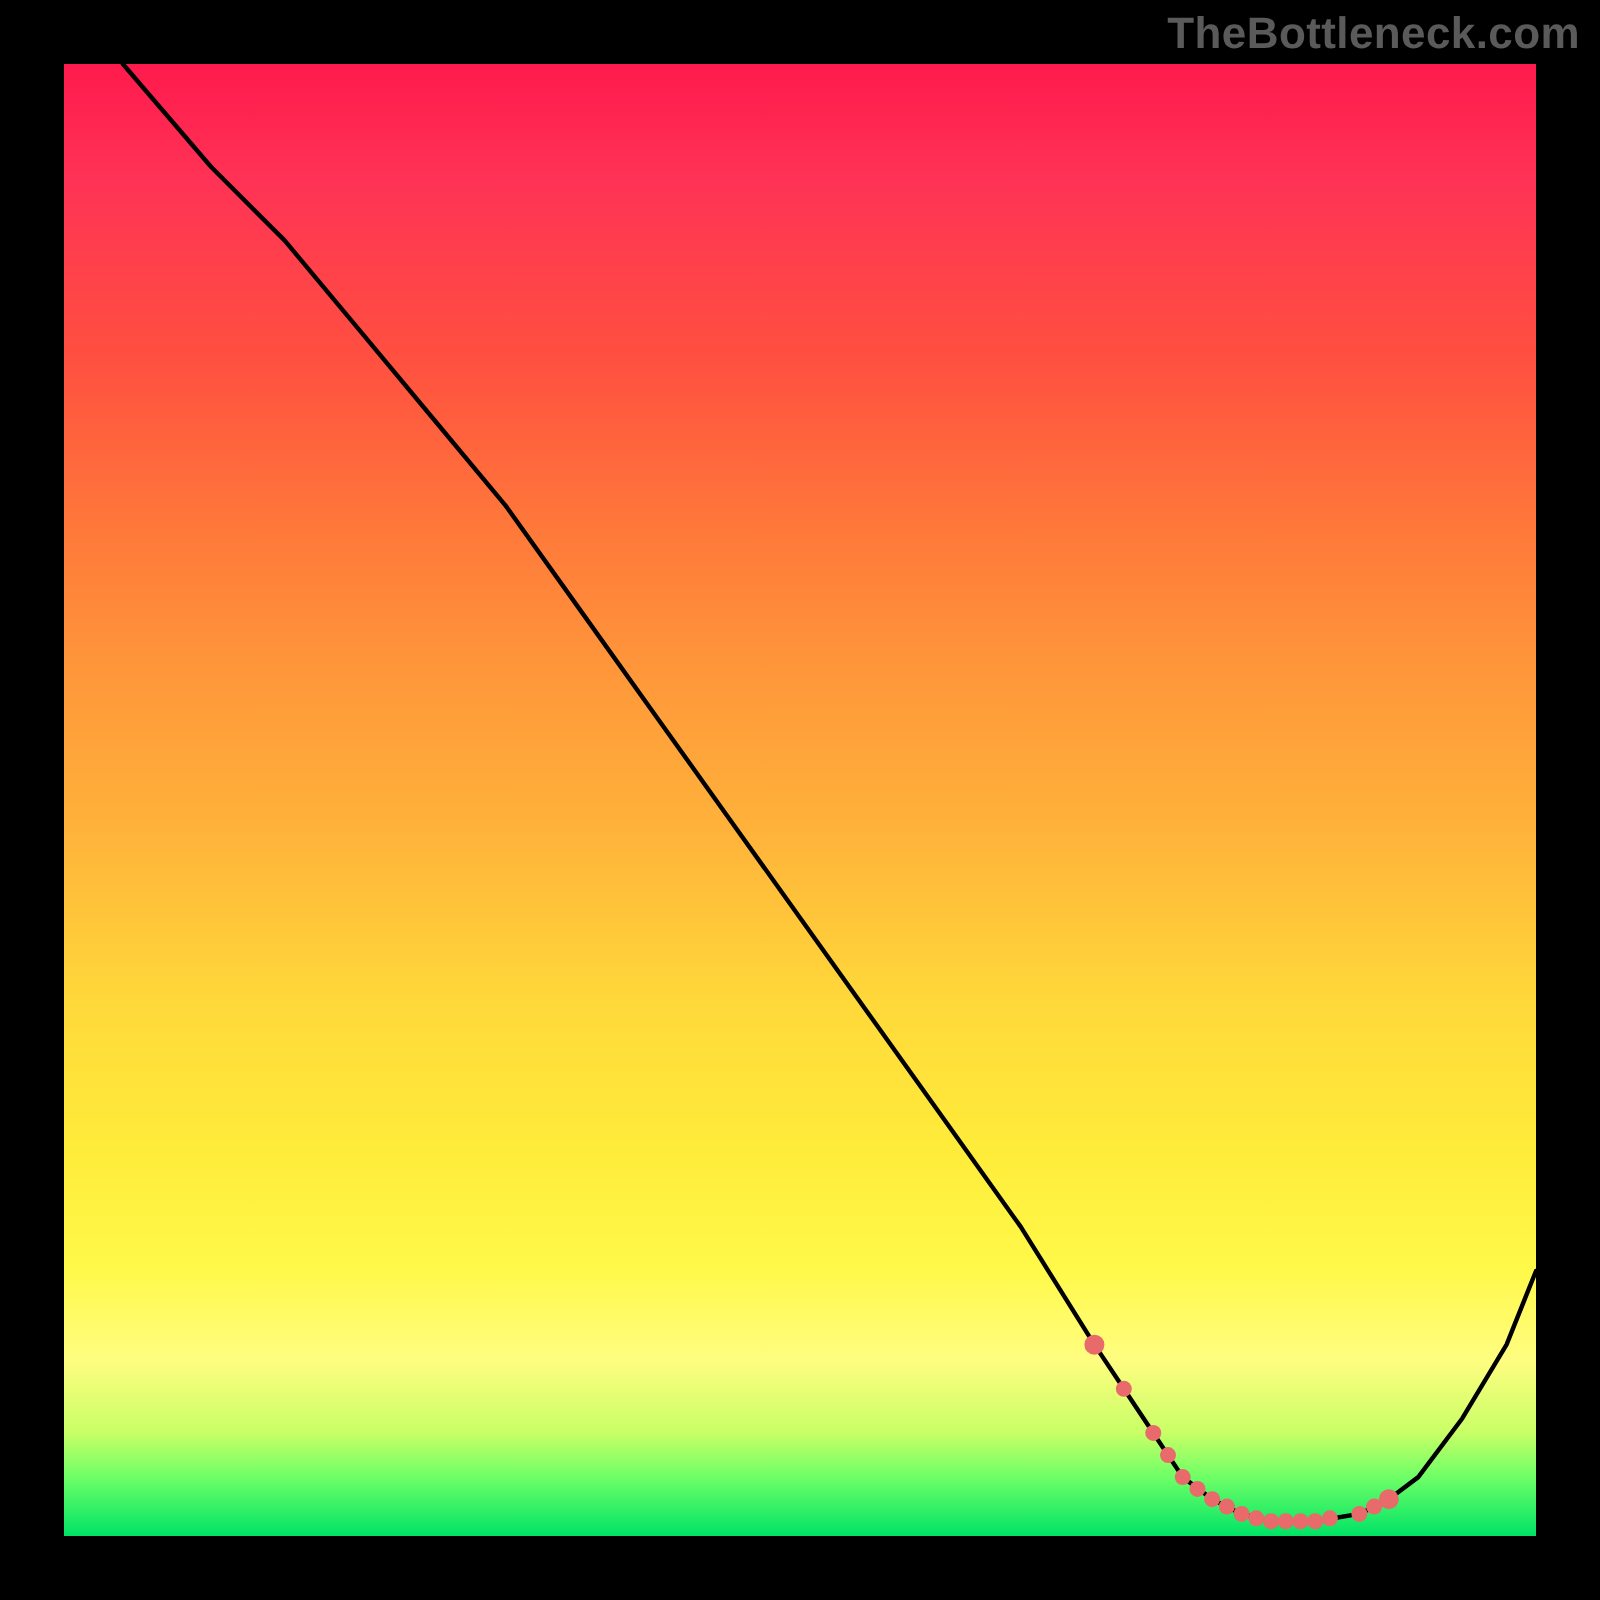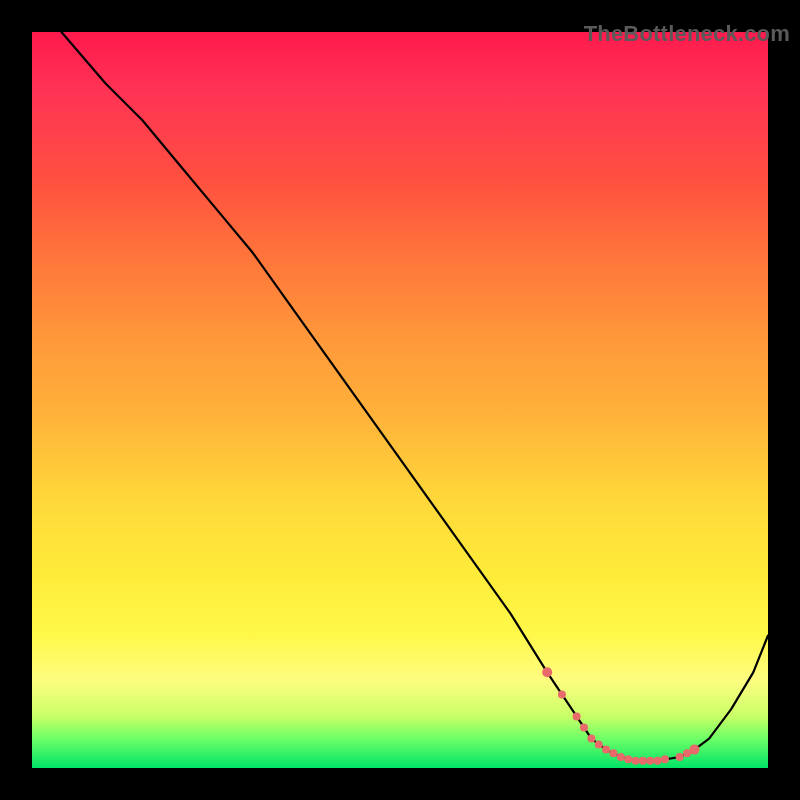--- a/index.html
+++ b/index.html
@@ -7,21 +7,21 @@
     padding: 0;
     background: #000;
     width: 800px;
     height: 800px;
     font-family: Arial, Helvetica, sans-serif;
     position: relative;
     overflow: hidden;
   }
   .watermark {
     position: absolute;
-    top: 21px;
+    top: 4px;
     right: 10px;
     font-size: 22px;
     font-weight: 600;
     color: #5a5a5a;
     z-index: 50;
     letter-spacing: 0.2px;
   }
   .plot-area {
     position: absolute;
     left: 32px;

